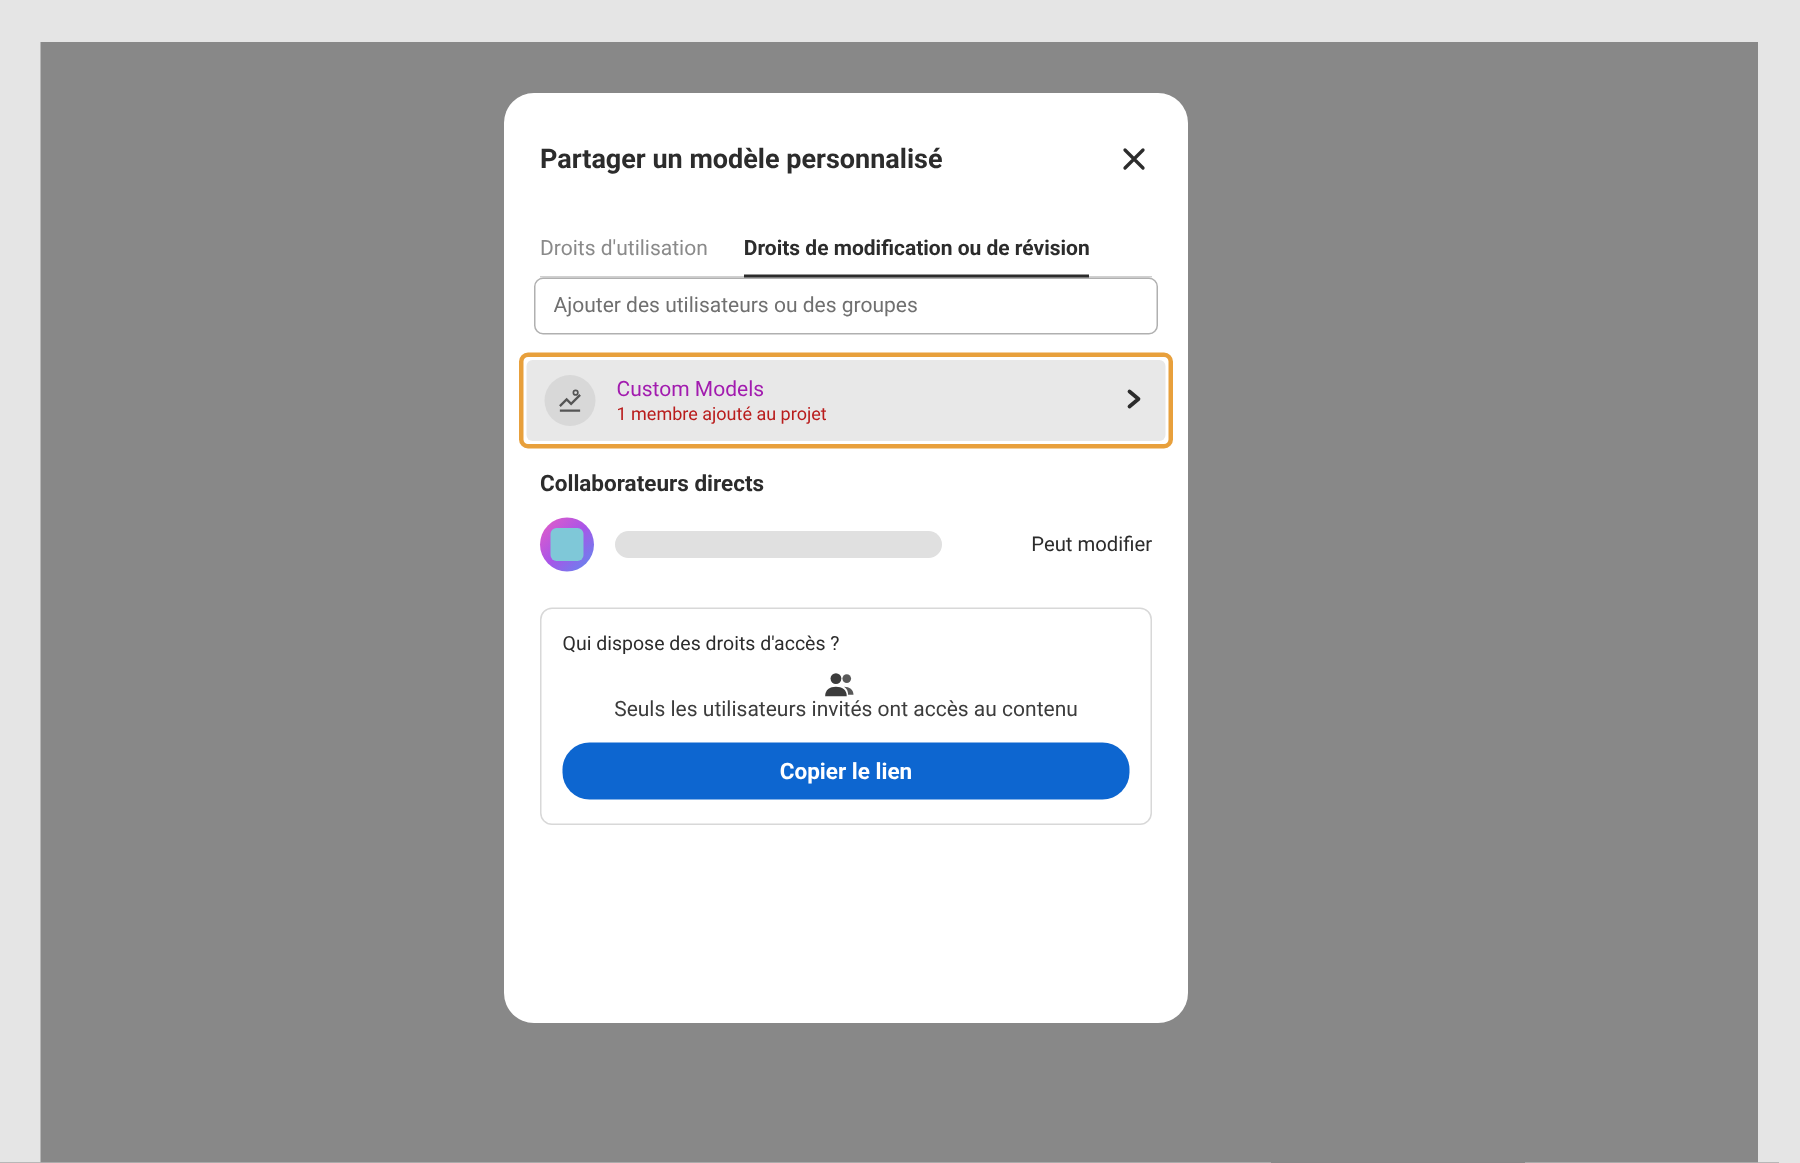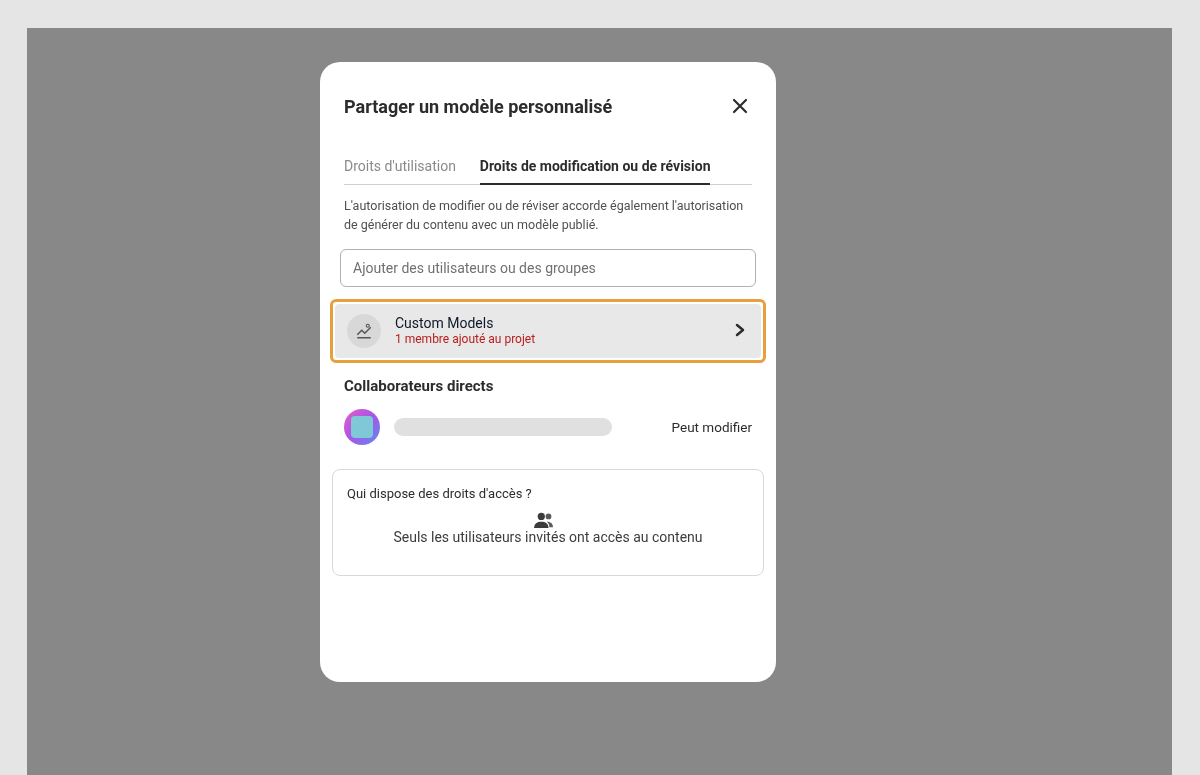--- a/index.html
+++ b/index.html
@@ -19,21 +19,21 @@
       position: absolute;
       top: 28px;
       left: 27px;
       right: 28px;
       bottom: 0;
       background: #888888;
     }
     .modal {
       position: absolute;
       top: 62px;
-      left: 320px;
+      left: 336px;
       width: 456px;
       height: 620px;
       background: #ffffff;
       border-radius: 20px;
       padding: 24px 0;
     }
     .modal-header {
       display: flex;
       justify-content: space-between;
       align-items: center;
@@ -124,21 +124,21 @@
       align-items: center;
       justify-content: center;
       margin-right: 14px;
       flex-shrink: 0;
     }
     .project-info {
       flex: 1;
     }
     .project-name {
       font-size: 14px;
-      color: #0f172a;
+      color: #a21caf;
       margin-bottom: 1px;
     }
     .project-sub {
       font-size: 12px;
       color: #b91c1c;
     }
     .chevron {
       font-size: 18px;
       font-weight: 700;
       color: #2c2c2c;
@@ -179,21 +179,21 @@
       background: #e0e0e0;
       border-radius: 9px;
     }
     .permission-label {
       margin-left: auto;
       font-size: 13.5px;
       color: #2c2c2c;
       padding-left: 38px;
     }
     .access-box {
-      margin: 0 12px;
+      margin: 0 24px;
       border: 1px solid #d8d8d8;
       border-radius: 8px;
       padding: 16px 14px;
     }
     .access-question {
       font-size: 13px;
       color: #2c2c2c;
       margin-bottom: 10px;
     }
     .access-info {
@@ -237,21 +237,20 @@
         <path d="M2 2 L14 14 M14 2 L2 14" stroke="#2c2c2c" stroke-width="2.2" fill="none" stroke-linecap="round"></path>
       </svg>
     </div>
   </div>
 
   <div class="tabs">
     <div class="tab">Droits d'utilisation</div>
     <div class="tab active">Droits de modification ou de révision</div>
   </div>
 
-  <p class="description">L'autorisation de modifier ou de réviser accorde également l'autorisation de générer du contenu avec un modèle publié.</p>
 
   <div class="input-wrapper">
     <input type="text" class="user-input" placeholder="Ajouter des utilisateurs ou des groupes" style="">
   </div>
 
   <div class="highlighted-row">
     <div class="project-row">
       <div class="project-icon">
         <svg width="18" height="18" viewBox="0 0 24 24" fill="none">
           <path d="M3 17 L9 11 L13 15 L21 7" stroke="#555" stroke-width="2" fill="none"></path>
@@ -285,14 +284,15 @@
     <div class="access-question">Qui dispose des droits d'accès ?</div>
     <div class="access-info">
       <svg class="users-icon" viewBox="0 0 24 20" fill="#3c3c3c">
         <circle cx="9" cy="6" r="4"></circle>
         <path d="M1 19 C1 14 4.5 12 9 12 C13.5 12 17 14 17 19 Z"></path>
         <circle cx="17" cy="6" r="3.2" opacity="0.85"></circle>
         <path d="M15 12 C19 12 22 14 22 18 L18 18 C18 15 17 13.5 15 12 Z" opacity="0.85"></path>
       </svg>
       <span class="access-text">Seuls les utilisateurs invités ont accès au contenu</span>
     </div>
+    <button class="copy-link-btn">Copier le lien</button>
   </div>
 </div>
 
 </body></html>

